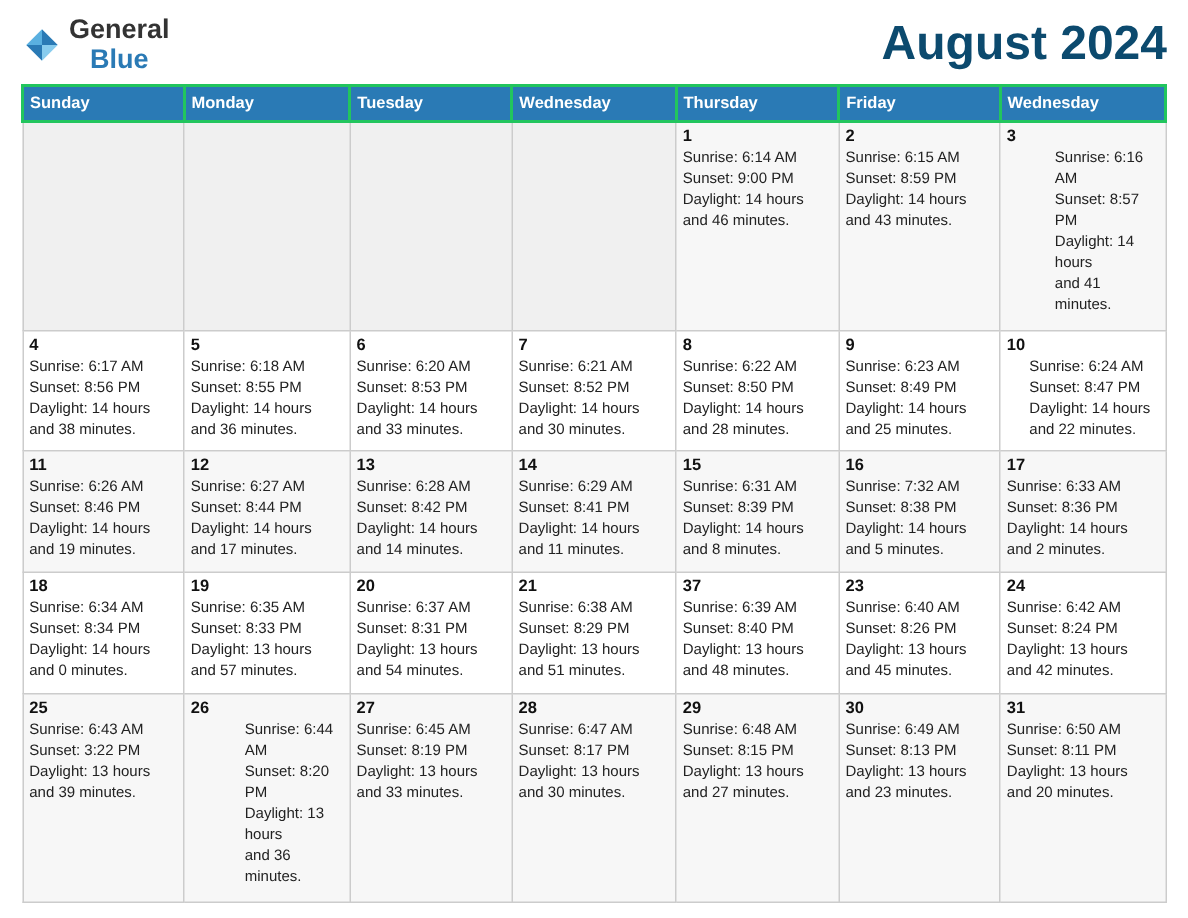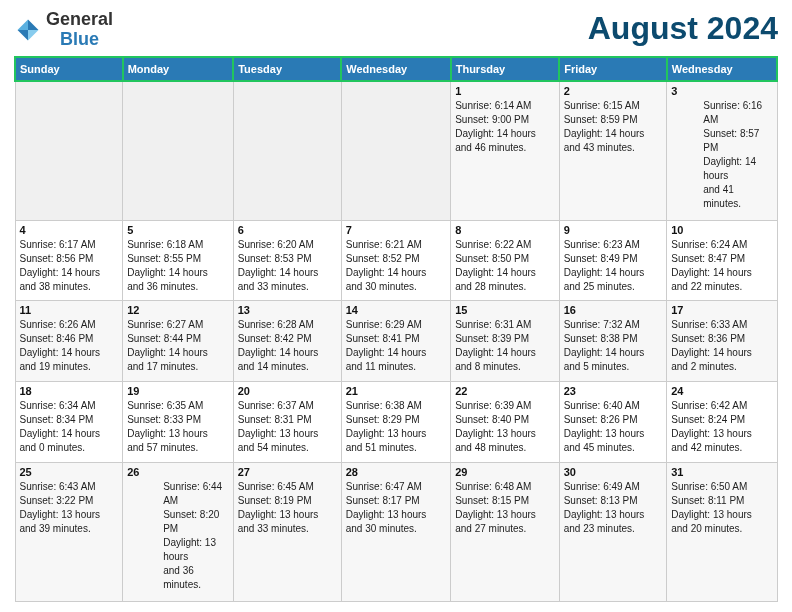--- a/index.html
+++ b/index.html
@@ -197,21 +197,21 @@
           </td>
           <td>
             <div class="day-number">9</div>
             <div class="day-info" style="white-space: pre-line;">Sunrise: 6:23 AM
 Sunset: 8:49 PM
 Daylight: 14 hours
 and 25 minutes.</div>
           </td>
           <td>
             <div class="day-number">10</div>
-            <div class="day-info" style="white-space: pre-line;">Sunrise: 6:24 AM
+            <div class="day-info" style="white-space: pre-line; margin-left: 15px;">Sunrise: 6:24 AM
 Sunset: 8:47 PM
 Daylight: 14 hours
 and 22 minutes.</div>
           </td>
         </tr>
         <tr>
           <td>
             <div class="day-number">11</div>
             <div class="day-info" style="white-space: pre-line;">Sunrise: 6:26 AM
 Sunset: 8:46 PM
@@ -284,21 +284,21 @@
 and 54 minutes.</div>
           </td>
           <td>
             <div class="day-number">21</div>
             <div class="day-info" style="white-space: pre-line;">Sunrise: 6:38 AM
 Sunset: 8:29 PM
 Daylight: 13 hours
 and 51 minutes.</div>
           </td>
           <td>
-            <div class="day-number">22</div>
+            <div class="day-number">37</div>
             <div class="day-info" style="white-space: pre-line;">Sunrise: 6:39 AM
 Sunset: 8:40 PM
 Daylight: 13 hours
 and 48 minutes.</div>
           </td>
           <td>
             <div class="day-number">23</div>
             <div class="day-info" style="white-space: pre-line;">Sunrise: 6:40 AM
 Sunset: 8:26 PM
 Daylight: 13 hours

